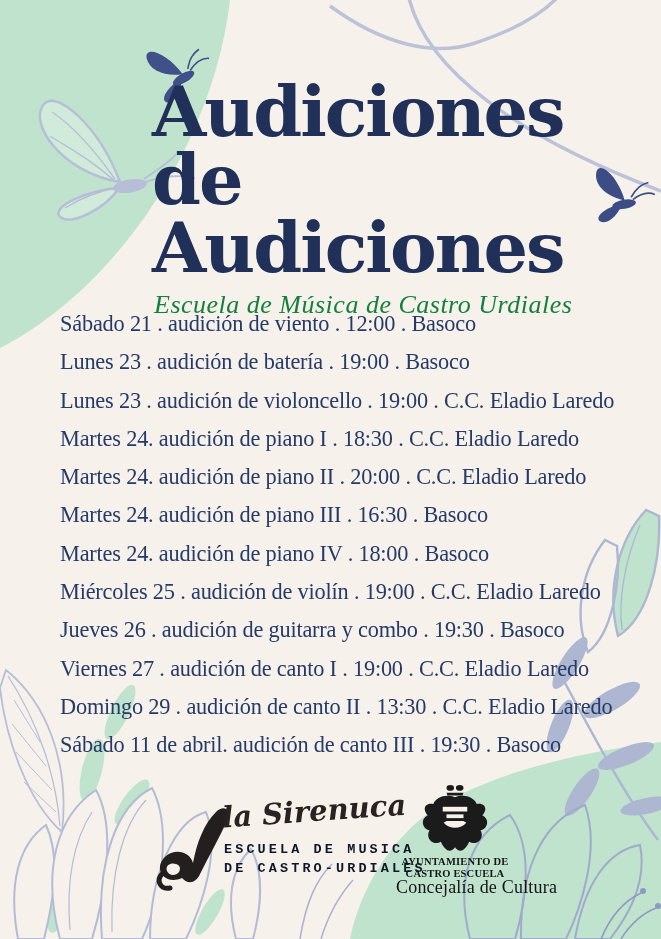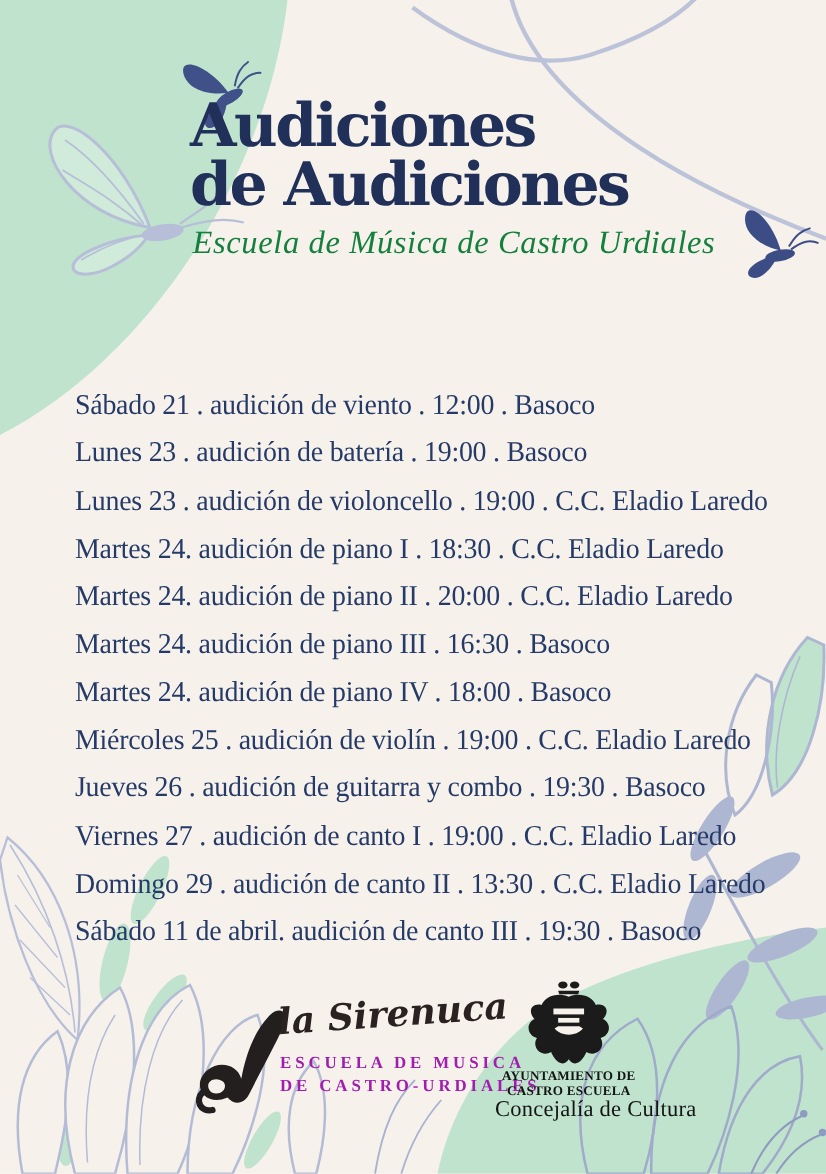--- a/index.html
+++ b/index.html
@@ -11,21 +11,21 @@
     font-family:"Liberation Serif", serif;
   }
   .deco{position:absolute;left:0;top:0;width:661px;height:939px;display:block;}
 
   
   .header{position:absolute;left:152px;top:78px;z-index:3;}
   .title{
     margin:0;
     font-family:"DejaVu Serif", serif;
     font-weight:bold;
-    font-size:48px;
+    font-size:70px;
     line-height:0.97;
     letter-spacing:-2px;
     color:#203059;
   }
   .title span{display:block;}
   .subtitle{
     margin:8px 0 0 2px;
     font-family:"Liberation Serif", serif;
     font-style:italic;
     font-size:26px;
@@ -53,23 +53,23 @@
   .script-name{
     position:absolute;left:72px;top:2px;width:185px;
     font-family:"DejaVu Serif", serif;
     font-style:italic;font-weight:bold;
     font-size:29px;color:#2a2121;
     transform:rotate(-4deg);
     white-space:nowrap;
   }
   .school-line{
     position:absolute;left:74px;
-    font-family:Liberation Serif, serif;
+    font-family:Liberation Mono, monospace;
     font-weight:bold;font-size:13.5px;
-    letter-spacing:3.1px;color:#a21caf;
+    letter-spacing:3.1px;color:#0f172a;
     white-space:nowrap;
   }
   .school-line.l1{top:50px;}
   .school-line.l2{top:69px;}
 
   .council-logo{position:absolute;left:396px;top:784px;width:118px;height:118px;text-align:center;}
   .crest{display:block;margin:0 auto;width:66px;height:72px;}
   .council-line{
     font-family:"Liberation Serif", serif;
     font-weight:bold;font-size:10.5px;line-height:12px;

